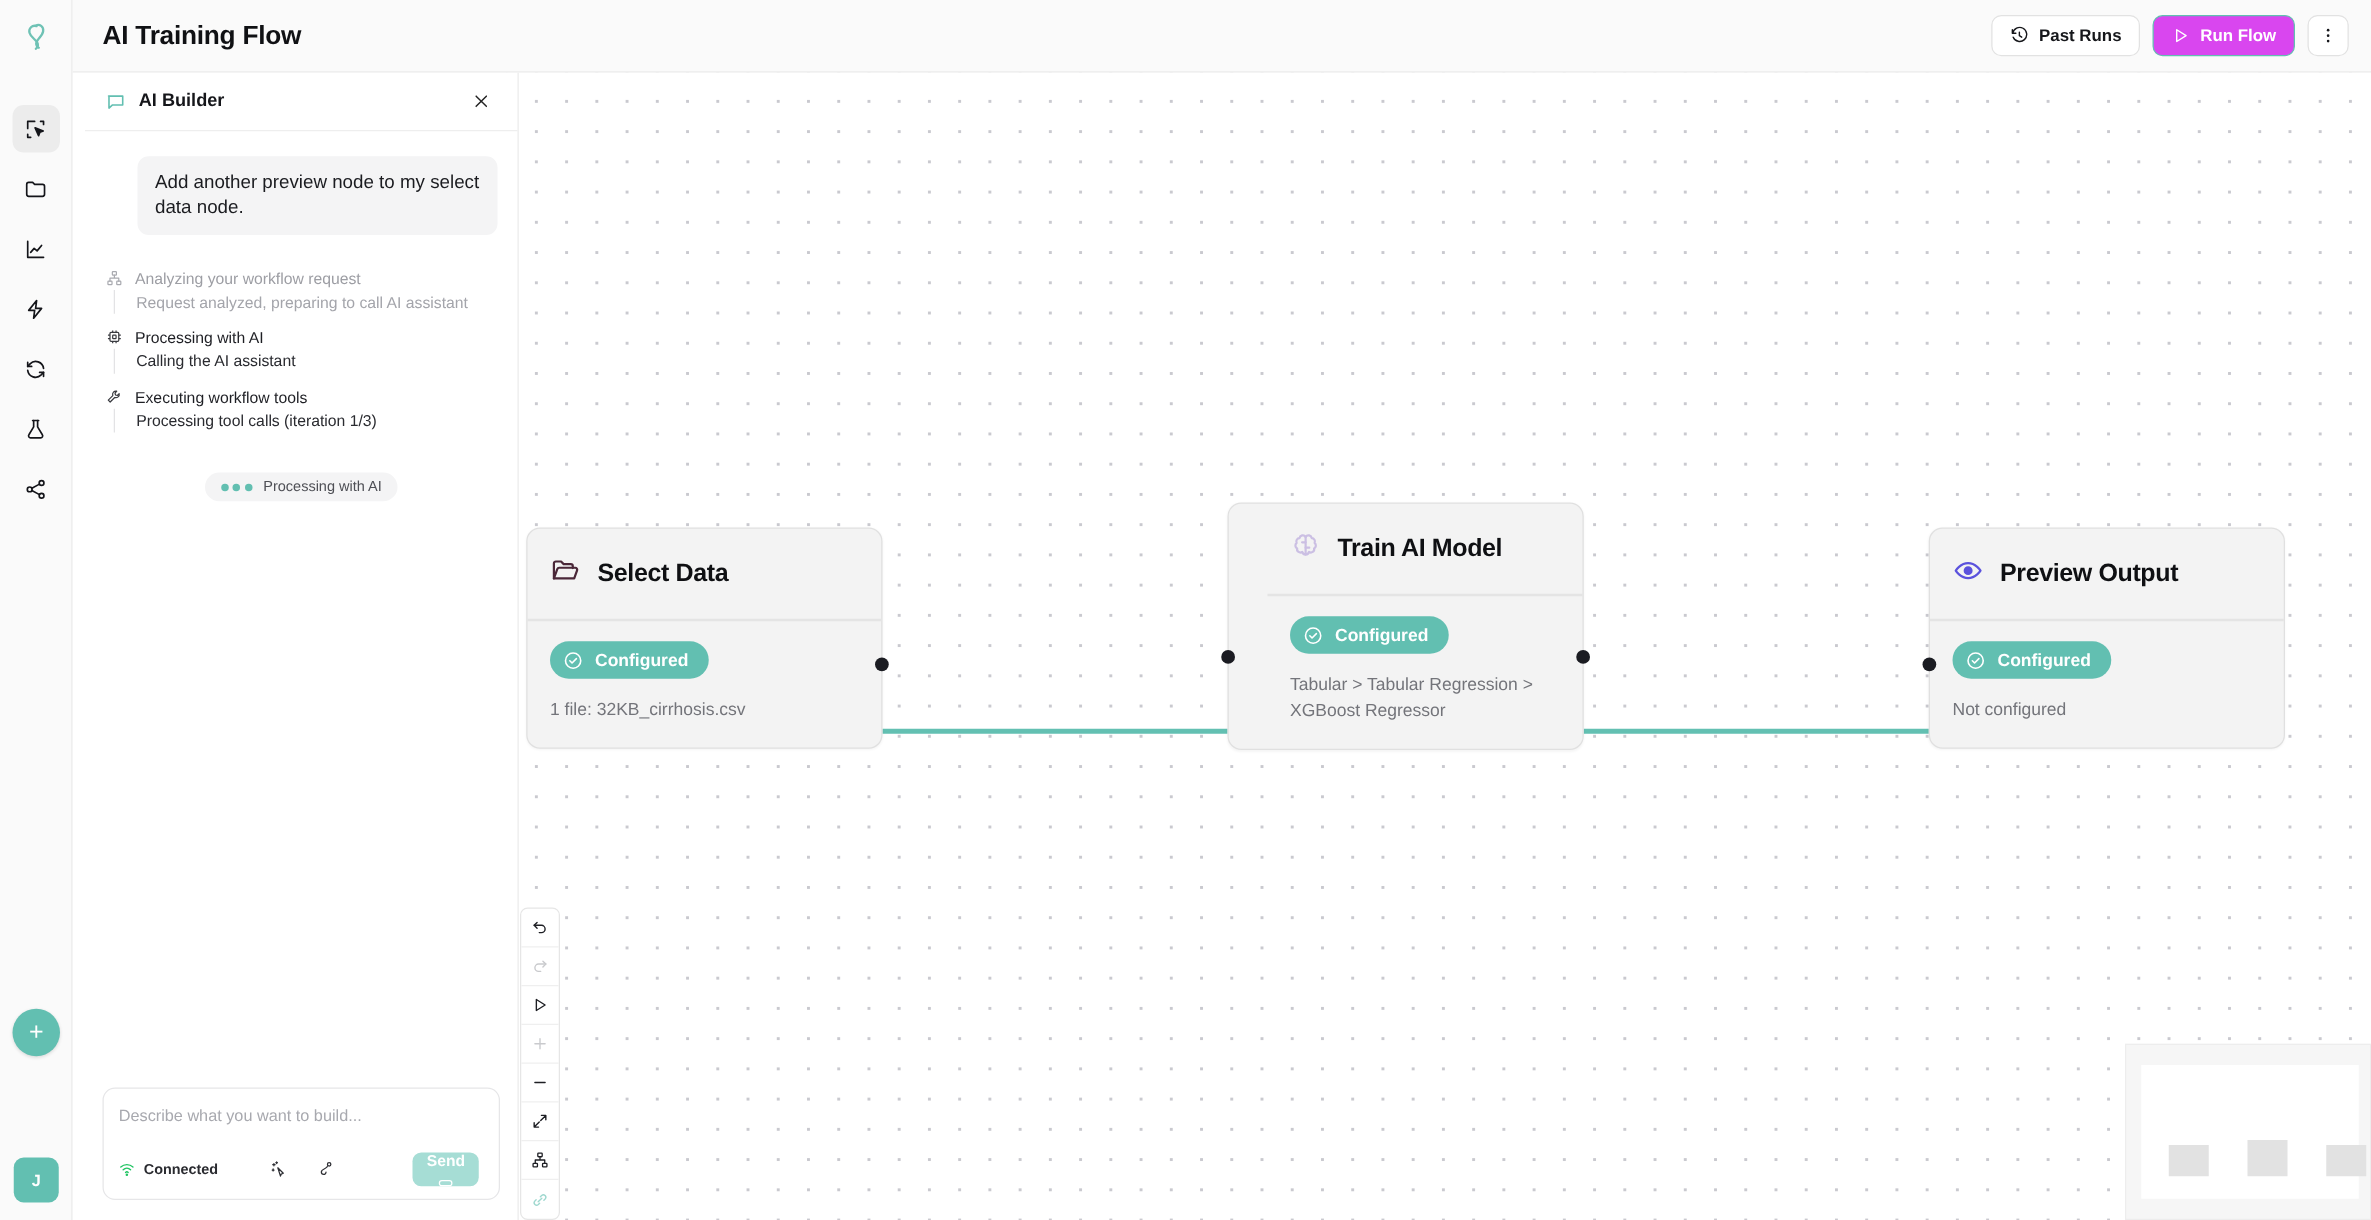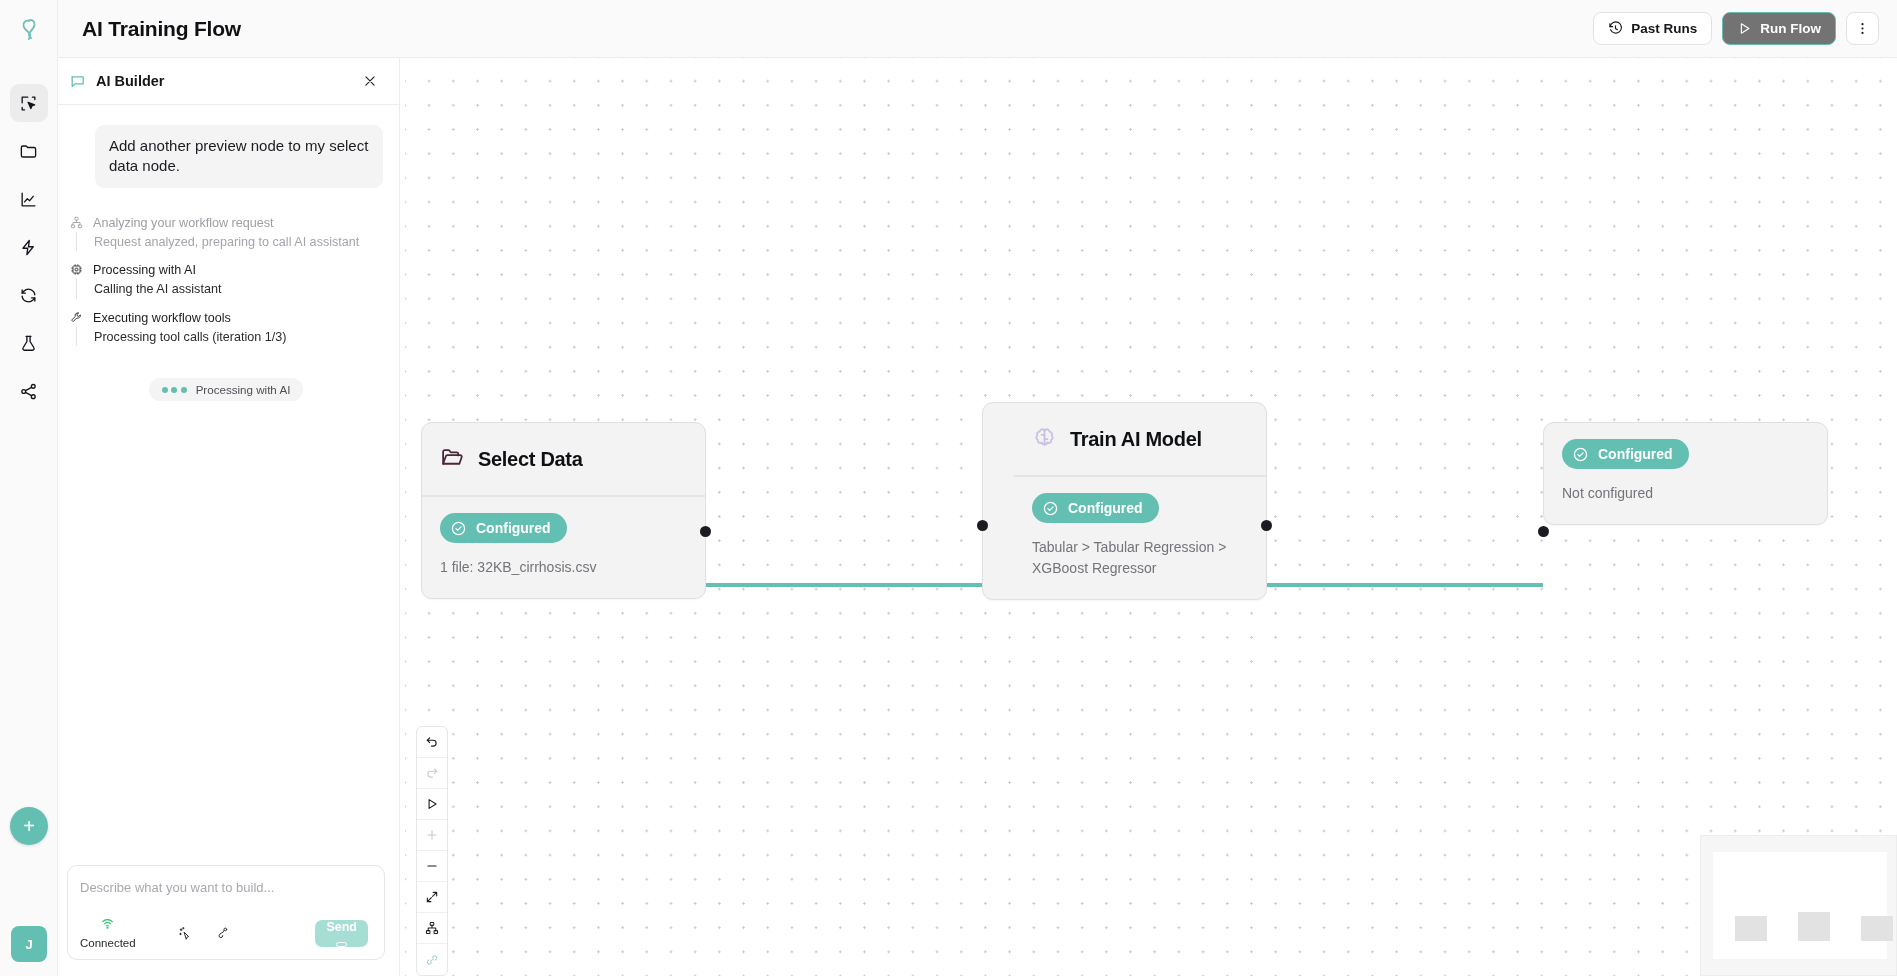--- a/index.html
+++ b/index.html
@@ -59,29 +59,29 @@
     margin-left: auto; margin-right: 18px;
     display: flex; align-items: center; gap: 10px;
   }
   .btn {
     display: inline-flex; align-items: center; gap: 8px;
     height: 33px; padding: 0 14px; border-radius: 8px;
     font-size: 13.5px; font-weight: bold; cursor: pointer;
     border: 1px solid #e2e2e2; background: #fff; color: #16171b;
   }
   .btn-primary {
-    background: #737373; border-color: #62bfb1; color: #fff;
+    background: #d946ef; border-color: #62bfb1; color: #fff;
   }
   .btn-icon {
     width: 33px; height: 33px; padding: 0; justify-content: center;
   }
 
   
   .panel {
-    position: absolute; left: 53px; top: 58px;
+    position: absolute; left: 68px; top: 58px;
     width: 347px; height: 918px; background: #fff;
     border-right: 1px solid #ececec;
     display: flex; flex-direction: column; z-index: 15;
   }
   .panel-head {
     height: 47px; flex: 0 0 47px; display: flex; align-items: center;
     padding: 0 18px 0 16px; border-bottom: 1px solid #eeeeee;
   }
   .panel-head-title {
     font-size: 14.5px; font-weight: bold; color: #15161a; margin-left: 10px;
@@ -128,21 +128,21 @@
   }
   .composer-input {
     width: 100%; border: 0; outline: 0; font-size: 13px;
     color: #1a1b1f; font-family: "Liberation Sans", sans-serif;
     padding: 2px 0 22px 0; background: transparent;
   }
   .composer-input::placeholder { color: #a8a9af; }
   .composer-row { display: flex; align-items: center; gap: 0; }
   .conn {
     display: inline-flex; align-items: center; gap: 7px;
-    font-size: 11.5px; font-weight: normal; color: #2a2b30; flex-direction: column;
+    font-size: 11.5px; font-weight: bold; color: #2a2b30;
   }
   .conn-icon { color: #22c463; display: flex; }
   .composer-tools { display: flex; align-items: center; gap: 22px; margin-left: 42px; }
   .tool-btn { cursor: pointer; color: #2e2f34; display: flex; }
   .send-btn {
     margin-left: auto; display: inline-flex; align-items: center; gap: 8px;
     background: #a6ddd5; color: #fff; border: 0; border-radius: 7px;
     height: 27px; padding: 0 11px; font-size: 12.5px; font-weight: bold;
     cursor: pointer; font-family: "Liberation Sans", sans-serif; flex-direction: column;
   }
@@ -454,20 +454,29 @@
           </svg>
           <span>Configured</span>
         </span>
         <div class="node-meta">Tabular &gt; Tabular Regression &gt; XGBoost Regressor</div>
       </div>
       <div class="port in" style="top:117px;"></div>
       <div class="port out" style="top:117px;"></div>
     </div>
 
     <div class="node" style="left:1138px;top:364px;">
+      <div class="node-head">
+        <span>
+          <svg width="25" height="25" viewBox="0 0 24 24" fill="none" stroke="#5b52dd" stroke-width="1.7" stroke-linecap="round" stroke-linejoin="round">
+            <path d="M2.5 12S6 6.2 12 6.2S21.5 12 21.5 12S18 17.8 12 17.8S2.5 12 2.5 12z"></path>
+            <circle cx="12" cy="12" r="2.6" fill="#5b52dd"></circle>
+          </svg>
+        </span>
+        <span class="node-title">Preview Output</span>
+      </div>
       <div class="node-body">
         <span class="badge">
           <svg width="17" height="17" viewBox="0 0 24 24" fill="none" stroke="#fff" stroke-width="1.8" stroke-linecap="round" stroke-linejoin="round">
             <circle cx="12" cy="12" r="8.6"></circle>
               <path d="M8.3 12.2l2.5 2.5l4.9-5"></path>
           </svg>
           <span>Configured</span>
         </span>
         <div class="node-meta">Not configured</div>
       </div>

